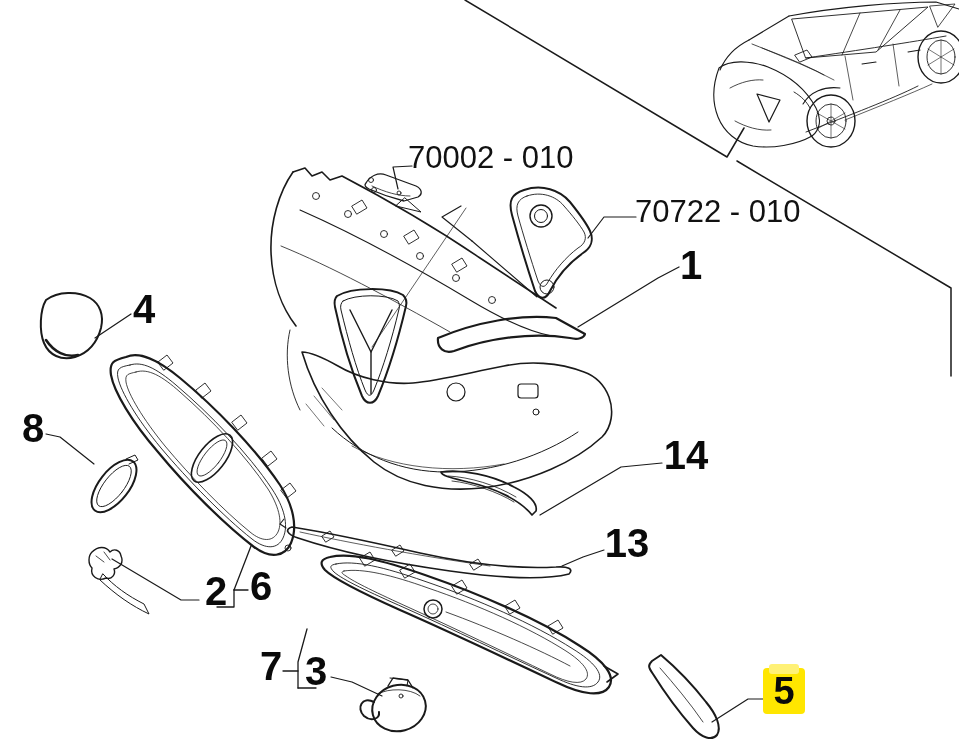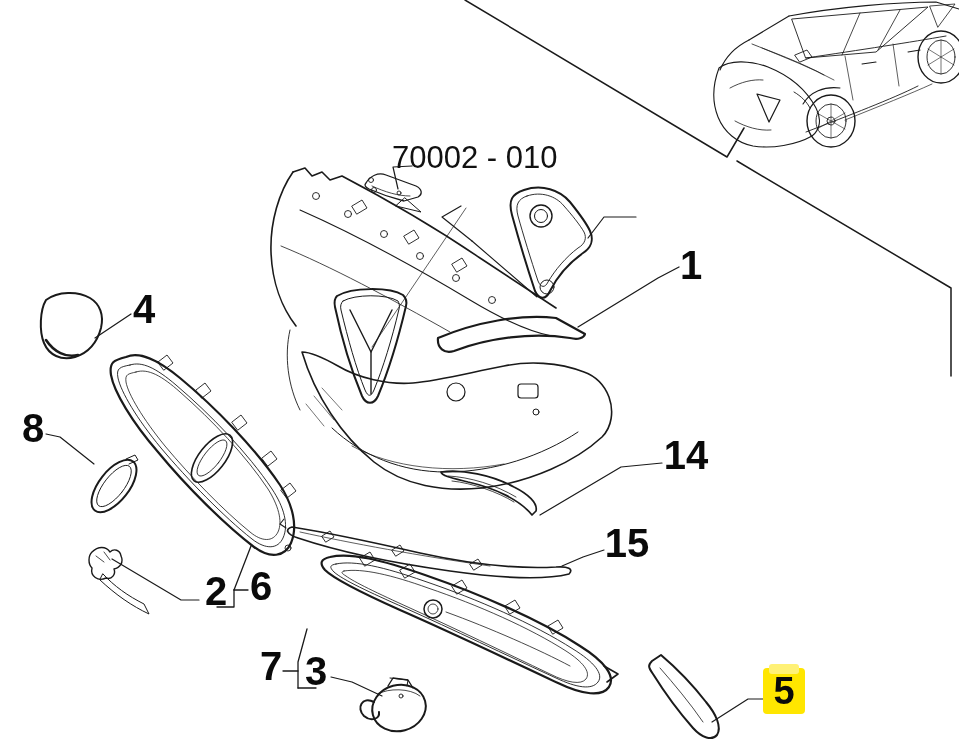--- a/index.html
+++ b/index.html
@@ -237,36 +237,37 @@
 
   <g>
     <path d="M652,661 L661,655 C674,666 692,684 706,702 C716,714 722,727 717,735 C712,741 702,738 693,728 C678,711 663,690 653,674 C648,667 648,665 652,661 Z" fill="url(#hatch)" stroke-width="2"></path>
     <path d="M660,668 C674,684 690,703 703,722" stroke-width="0.8"></path>
   </g>
   <g stroke-width="1.2">
     <path d="M712,722 L748,699 L763,699"></path>
   </g>
 </svg>
 
-<div class="lbl pn" style="left:392px;top:140px">70002 - 010</div>
-
+<div class="lbl pn" style="left:408px;top:140px">70002 - 010</div>
+
+<div class="lbl pn" style="left:635px;top:194px">70722 - 010</div>
 
 <div class="lbl num" style="left:691px;top:265px">1</div>
 
 <div class="lbl num" style="left:144px;top:309px">4</div>
 
 <div class="lbl num" style="left:33px;top:428px">8</div>
 
 <div class="lbl num" style="left:216px;top:591px">2</div>
 
 <div class="lbl num" style="left:261px;top:586px">6</div>
 
 <div class="lbl num small" style="left:686px;top:455px">14</div>
 
-<div class="lbl num small" style="left:627px;top:543px">15</div>
+<div class="lbl num small" style="left:627px;top:543px">13</div>
 
 <div class="lbl num" style="left:271px;top:666px">7</div>
 
 <div class="lbl num" style="left:316px;top:671px">3</div>
 
 <div class="hl">
   <span class="num">5</span>
 </div>
 
 </div>

